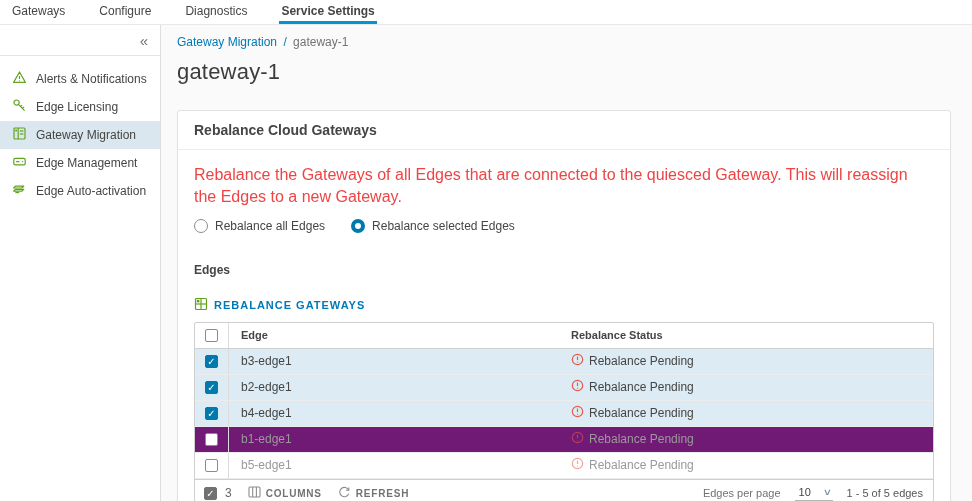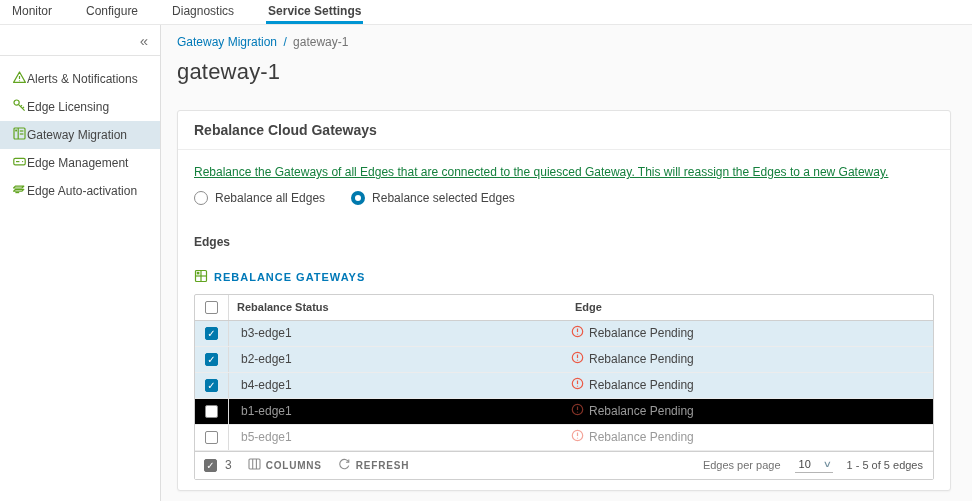--- a/index.html
+++ b/index.html
@@ -13,41 +13,41 @@
     cursor:pointer; position:relative; }
   .topnav-item.active { border-bottom:3px solid #0095d3; padding-bottom:3px;font-weight:bold; }
 
   
   .layout { display:flex; height:476px; }
   .sidebar { width:161px; background:#fff; border-right:1px solid #dedede; }
   .sidebar-header { height:31px; display:flex; align-items:center;
     justify-content:flex-end; padding-right:12px; border-bottom:1px solid #e3e3e3; }
   .collapse-btn { font-size:15px; color:#727272; cursor:pointer; line-height:1; }
   .sidebar-list { list-style:none; padding-top:9px; }
-  .sidebar-item { display:flex; align-items:center; padding:5px 0 5px 12px;
+  .sidebar-item { display:flex; align-items:center; gap:9px; padding:5px 0 5px 12px;
     font-size:12px; color:#454545; cursor:pointer; }
   .sidebar-item.selected { background:#dbe7ee; }
   .sidebar-item svg { flex:0 0 auto; }
 
   
   .content { flex:1; background:#fafafa; display:flex; flex-direction:column; }
   .content-inner { padding:8px 0 0 16px; }
   .breadcrumb { font-size:12px; padding-top:2px; }
   .breadcrumb a { color:#0079b8; text-decoration:none; cursor:pointer; }
   .breadcrumb .sep { color:#0079b8; margin:0 3px; }
   .breadcrumb .current { color:#737373; }
   .page-title { font-size:22px; font-weight:300; color:#3c3c3c; margin-top:10px; letter-spacing:.2px; }
 
   
   .card { width:774px; margin-top:25px; background:#fff; border:1px solid #e3e3e3;
     border-radius:3px; box-shadow:0 1px 2px rgba(0,0,0,.04); }
   .card-header { font-size:14px; color:#454545; padding:11px 16px;
     border-bottom:1px solid #ededed;font-weight:bold; }
   .card-body { padding:14px 16px 10px; }
-  .description { font-size:12px; color:#15803d; line-height:1.4;text-decoration:underline; }
+  .description { font-size:16px; color:#ef4444; line-height:1.4; }
   .section-label { font-size:12px; font-weight:bold; color:#454545; }
   .options-label { margin-top:20px; }
   .radio-row { display:flex; align-items:center; gap:26px; margin-top:10px; }
   .radio-option { display:flex; align-items:center; gap:7px; font-size:12px;
     color:#454545; cursor:pointer;justify-content:flex-end; }
   .radio { width:14px; height:14px; border-radius:50%; background:#fff;
     border:1px solid #8c8c8c; }
   .radio.selected { border:4.5px solid #0079ad; }
   .edges-label { margin-top:30px; }
 
@@ -63,21 +63,21 @@
   .thead { border-bottom:1px solid #cfcfcf; }
   .thead .cell { font-size:11px; font-weight:bold; color:#454545; }
   .cell { display:flex; align-items:center; font-size:12px; color:#454545;
     height:25px; padding-left:12px; }
   .cell.cb-cell { justify-content:center; padding-left:0;
     border-right:1px solid #dcdcdc; }
   .cell.status-cell { padding-left:8px; gap:5px; }
   .body-row { border-bottom:1px solid #ececec; cursor:pointer; }
   .body-row:last-of-type { border-bottom:none; }
   .body-row.sel { background:#ddecf4; }
-  .body-row.graybg { background:#000000; }
+  .body-row.graybg { background:#701a75; }
   .body-row.muted .cell { color:#9a9a9a; }
   .body-row.muted .status-icon { opacity:.55; }
 
   .checkbox { width:13px; height:13px; border:1px solid #8c8c8c; border-radius:2px;
     background:#fff; display:flex; align-items:center; justify-content:center;
     font-size:10px; color:#fff; cursor:pointer; }
   .checkbox.checked { background:#0079ad; border-color:#0079ad; }
   .checkbox.checked::after { content:"✓"; }
   .checkbox.gray-checked { background:#717171; border-color:#717171; }
   .checkbox.gray-checked::after { content:"✓"; }
@@ -95,21 +95,21 @@
   .perpage-select { display:flex; align-items:center; gap:10px; font-size:11px;
     color:#454545; border-bottom:1px solid #b5b5b5; padding:1px 2px 2px 4px;
     cursor:pointer; min-width:38px; justify-content:space-between; }
   .chev { font-size:9px; color:#728f9e; transform:scaleX(1.4); }
   .range-text { font-size:11px; color:#565656; }
 </style>
 </head>
 <body>
 
 <nav class="topnav">
-  <div class="topnav-item">Monitor</div>
+  <div class="topnav-item">Gateways</div>
   <div class="topnav-item">Configure</div>
   <div class="topnav-item">Diagnostics</div>
   <div class="topnav-item active">Service Settings</div>
 </nav>
 
 <div class="layout">
 
   <aside class="sidebar">
     <div class="sidebar-header">
       <span class="collapse-btn">«</span>
@@ -208,22 +208,22 @@
               </span>
               <span>REBALANCE GATEWAYS</span>
             </button>
           </div>
 
           <div class="table">
             <div class="trow thead">
               <div class="cell cb-cell">
                   <span class="checkbox"></span>
                 </div>
+              <div class="cell">Edge</div>
               <div class="cell status-cell">Rebalance Status</div>
-              <div class="cell">Edge</div>
             </div>
 
             <div class="trow body-row sel">
               <div class="cell cb-cell">
                   <span class="checkbox checked"></span>
                 </div>
               <div class="cell">b3-edge1</div>
               <div class="cell status-cell">
                 <span class="status-icon">
                   <svg width="13" height="13" viewBox="0 0 14 14" fill="none" stroke="#eb5a46" stroke-width="1.3">

